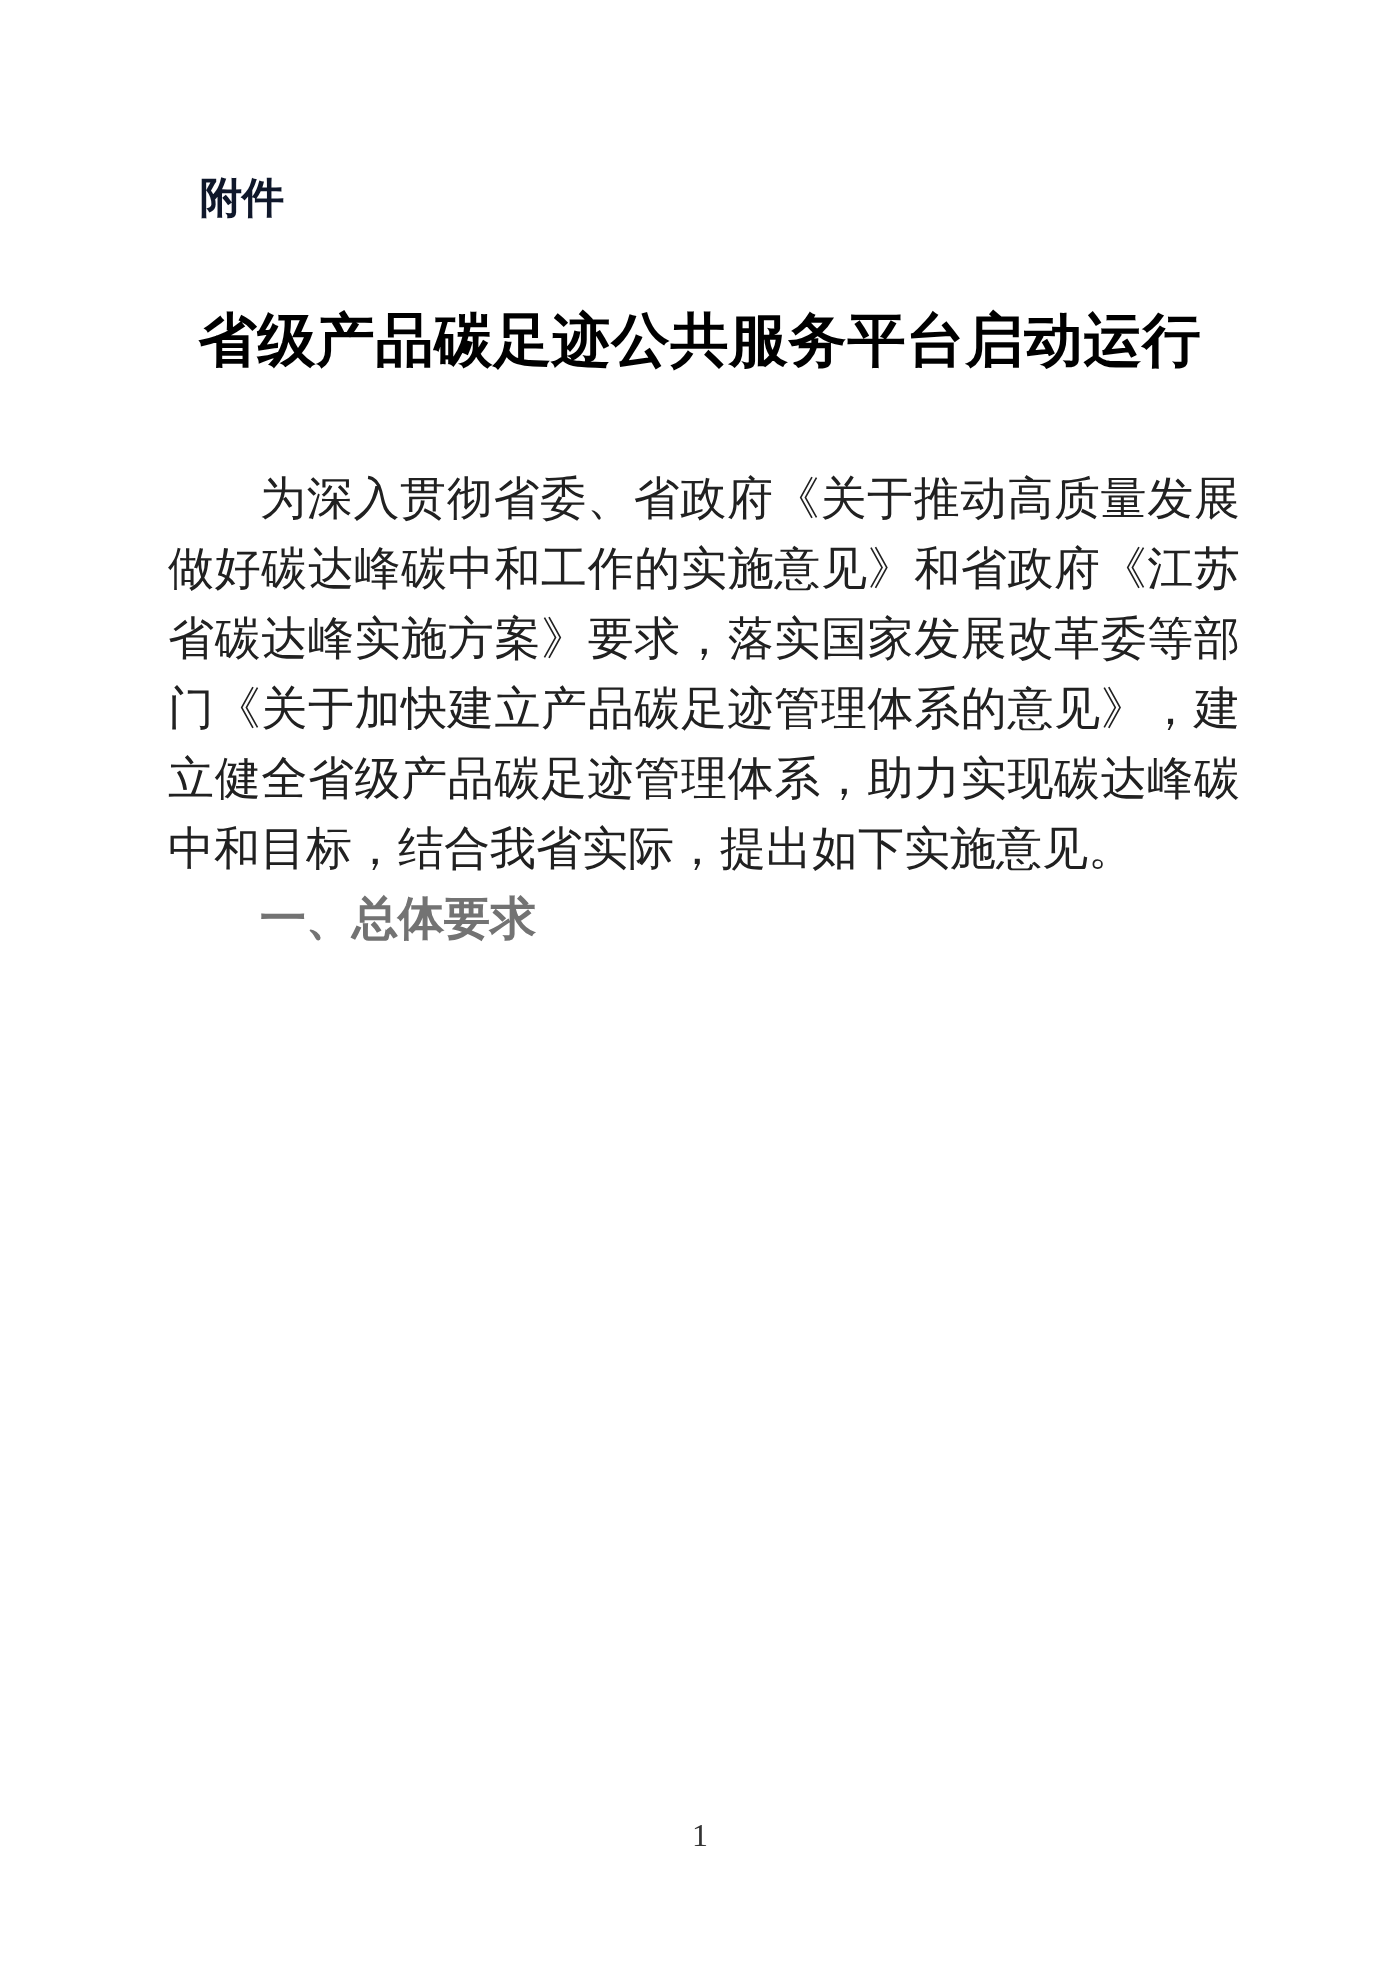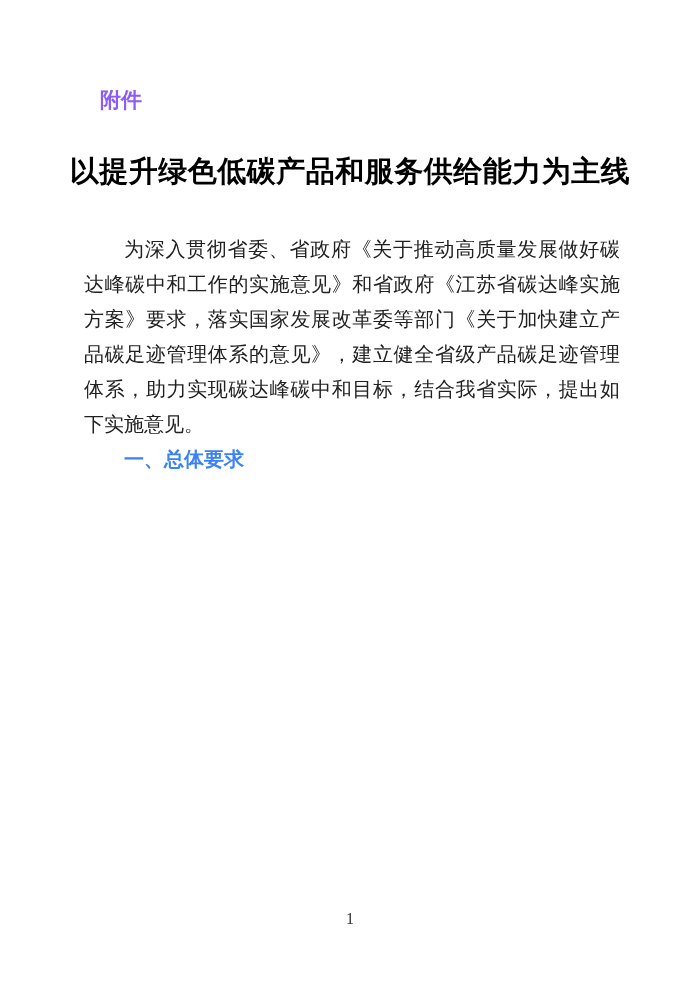--- a/index.html
+++ b/index.html
@@ -15,68 +15,68 @@
     overflow: hidden;
     font-family: "Liberation Serif", serif;
     color: #212121;
   }
   .attachment {
     margin: 88px 0 0 100px;
     font-family: "Liberation Sans", sans-serif;
     font-weight: bold;
     font-size: 21px;
     line-height: 24px;
-    color: #8b5cf6;
+    color: #0f172a;
   }
   .doc-title {
     margin: 42px 55px 0 55px;
     text-align: center;
     font-family: "Liberation Serif", serif;
     font-weight: bold;
     font-size: 29px;
     line-height: 34px;
     color: #000000;
     letter-spacing: 0.5px;
   }
   .content {
     margin: 44px 80px 0 84px;
-    font-size: 20px;
+    font-size: 23px;
     line-height: 35px;
     text-align: justify;
     text-justify: inter-ideograph;
   }
   .content p {
     margin: 0;
     padding: 0;
     text-indent: 2em;
   }
   .section-heading {
     font-family: "Liberation Sans", sans-serif;
     font-weight: bold;
-    color: #3b82f6;
+    color: #737373;
   }
   .page-number {
     position: absolute;
     bottom: 61px;
     left: 0;
     width: 100%;
     text-align: center;
     font-size: 16px;
     line-height: 18px;
     color: #333333;
   }
 </style>
 </head>
 <body>
 
 <div class="page">
 
   <div class="attachment">附件</div>
 
-  <h1 class="doc-title">以提升绿色低碳产品和服务供给能力为主线</h1>
+  <h1 class="doc-title">省级产品碳足迹公共服务平台启动运行</h1>
 
   <div class="content">
     <p>为深入贯彻省委、省政府《关于推动高质量发展做好碳达峰碳中和工作的实施意见》和省政府《江苏省碳达峰实施方案》要求，落实国家发展改革委等部门《关于加快建立产品碳足迹管理体系的意见》，建立健全省级产品碳足迹管理体系，助力实现碳达峰碳中和目标，结合我省实际，提出如下实施意见。</p>
     <p class="section-heading">一、总体要求</p>
   </div>
 
   <div class="page-number">1</div>
 
 </div>
 

